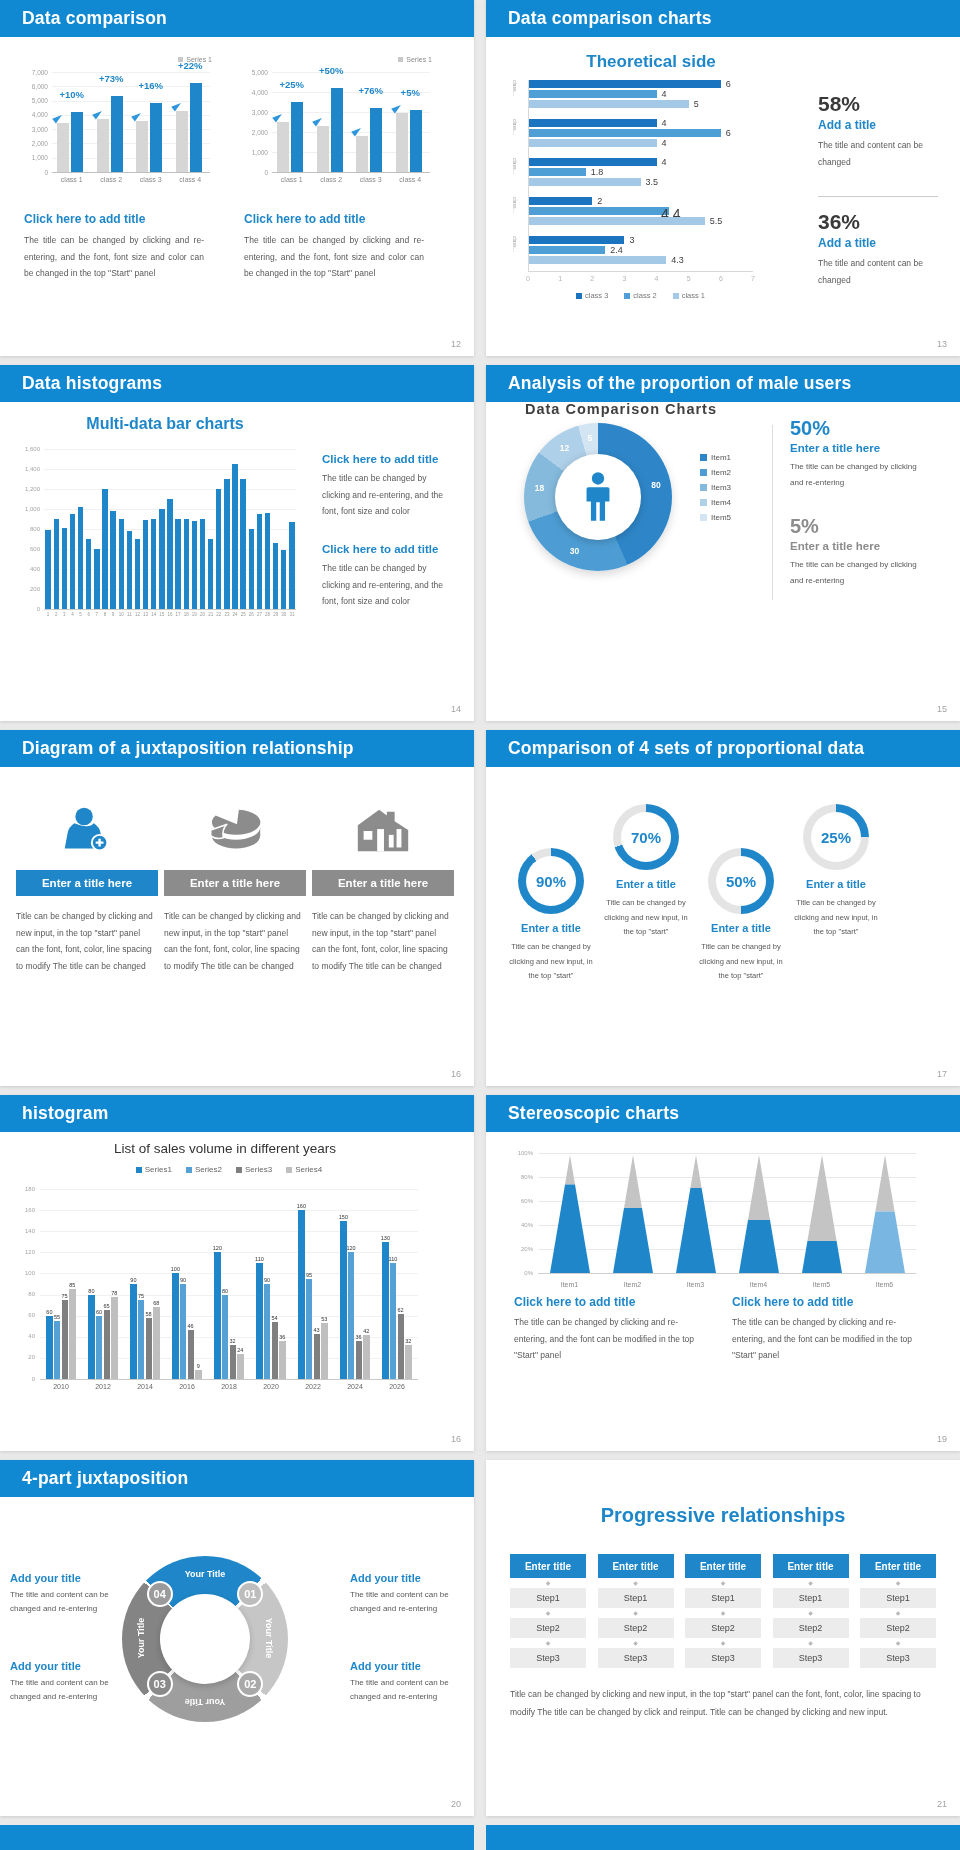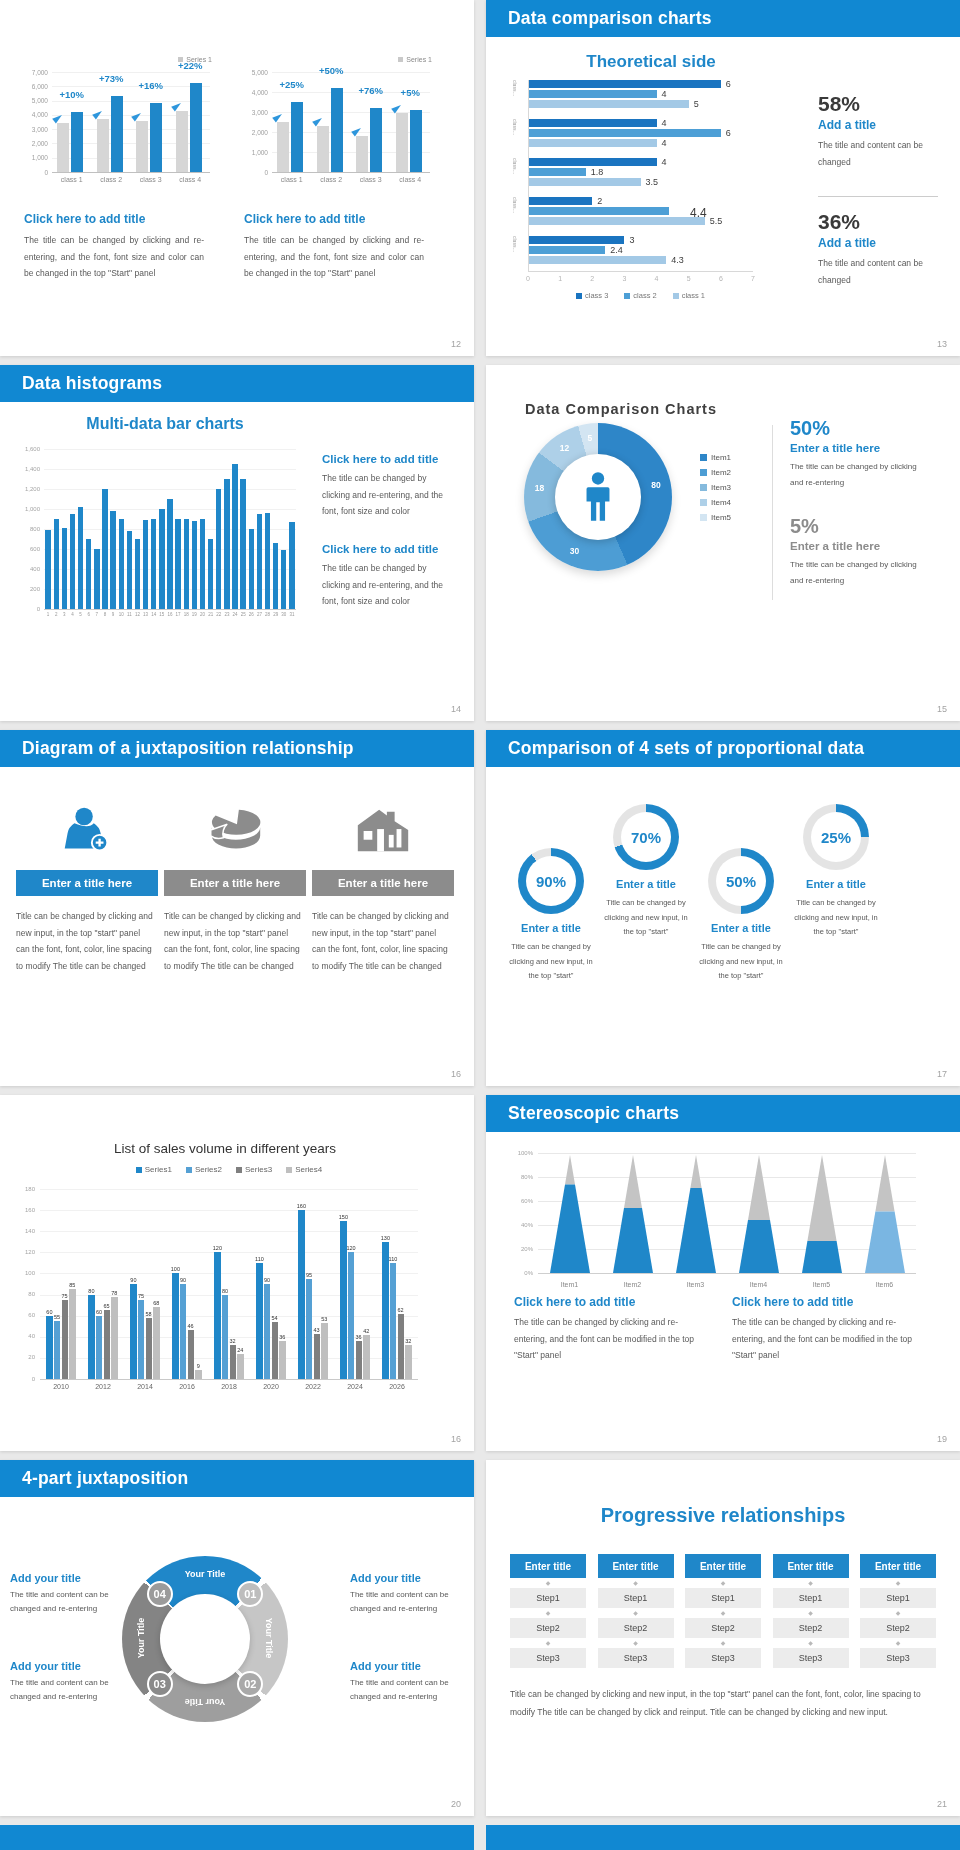--- a/index.html
+++ b/index.html
@@ -23,20 +23,23 @@
   .itembar{position:absolute;height:26px;display:flex;align-items:center;justify-content:center;
            color:#fff;font-weight:bold;font-size:11.5px;}
   .strip{position:absolute;width:474px;height:25px;background:#1188d2;}
 </style>
 </head>
 <body>
 
 <div class="canvas">
 
   <div class="card" style="left:0;top:0">
+    <div class="hdr">
+      <span>Data comparison</span>
+      </div>
     <div id="c12a" class="chart" style="left:24px;top:56px;width:190px;height:142px">
         <div style="position: absolute; right: 2px; top: 0px; display: flex; align-items: center; gap: 3px; font-size: 7px; color: rgb(138, 138, 138);">
           <div style="width: 5px; height: 5px; background: rgb(201, 201, 201);"></div>
           <div>Series 1</div>
         </div>
         <div style="position: absolute; left: 28px; top: 16px; width: 158px; height: 100px; border-bottom: 1px solid rgb(192, 192, 192);">
           <div style="position: absolute; left: 0px; right: 0px; top: 0px; height: 1px; background: rgb(240, 240, 240);"></div>
           <div style="position: absolute; left: 0px; right: 0px; top: 14.2857px; height: 1px; background: rgb(240, 240, 240);"></div>
           <div style="position: absolute; left: 0px; right: 0px; top: 28.5714px; height: 1px; background: rgb(240, 240, 240);"></div>
           <div style="position: absolute; left: 0px; right: 0px; top: 42.8571px; height: 1px; background: rgb(240, 240, 240);"></div>
@@ -147,21 +150,21 @@
         <div style="position: absolute; left: 16px; top: 78px; width: 128.571px; height: 8px; background: rgb(26, 116, 192);"></div>
         <div style="position: absolute; left: 149.571px; top: 77px; font-size: 9px; color: rgb(60, 60, 60);">4</div>
         <div style="position: absolute; left: 16px; top: 88px; width: 57.8571px; height: 8px; background: rgb(77, 159, 214);"></div>
         <div style="position: absolute; left: 78.8571px; top: 87px; font-size: 9px; color: rgb(60, 60, 60);">1.8</div>
         <div style="position: absolute; left: 16px; top: 98px; width: 112.5px; height: 8px; background: rgb(163, 201, 230);"></div>
         <div style="position: absolute; left: 133.5px; top: 97px; font-size: 9px; color: rgb(60, 60, 60);">3.5</div>
         <div style="position: absolute; left: 0px; top: 117px; height: 28px; font-size: 5px; color: rgb(160, 160, 160); writing-mode: vertical-rl;">class…</div>
         <div style="position: absolute; left: 16px; top: 117px; width: 64.2857px; height: 8px; background: rgb(26, 116, 192);"></div>
         <div style="position: absolute; left: 85.2857px; top: 116px; font-size: 9px; color: rgb(60, 60, 60);">2</div>
         <div style="position: absolute; left: 16px; top: 127px; width: 141.429px; height: 8px; background: rgb(77, 159, 214);"></div>
-        <div style="position: absolute; left: 178px; top: 126px; font-size: 12px; color: rgb(60, 60, 60);">4.4</div>
+        <div style="position: absolute; left: 149px; top: 126px; font-size: 14px; color: rgb(60, 60, 60);">4.4</div>
         <div style="position: absolute; left: 16px; top: 137px; width: 176.786px; height: 8px; background: rgb(163, 201, 230);"></div>
         <div style="position: absolute; left: 197.786px; top: 136px; font-size: 9px; color: rgb(60, 60, 60); text-align: center;">5.5</div>
         <div style="position: absolute; left: 0px; top: 156px; height: 28px; font-size: 5px; color: rgb(160, 160, 160); writing-mode: vertical-rl;">class…</div>
         <div style="position: absolute; left: 16px; top: 156px; width: 96.4286px; height: 8px; background: rgb(26, 116, 192);"></div>
         <div style="position: absolute; left: 117.429px; top: 155px; font-size: 9px; color: rgb(60, 60, 60);">3</div>
         <div style="position: absolute; left: 16px; top: 166px; width: 77.1429px; height: 8px; background: rgb(77, 159, 214);"></div>
         <div style="position: absolute; left: 98.1429px; top: 165px; font-size: 9px; color: rgb(60, 60, 60);">2.4</div>
         <div style="position: absolute; left: 16px; top: 176px; width: 138.214px; height: 8px; background: rgb(163, 201, 230);"></div>
         <div style="position: absolute; left: 159.214px; top: 175px; font-size: 9px; color: rgb(60, 60, 60);">4.3</div>
         <div style="position: absolute; left: 16px; top: 0px; width: 1px; height: 191px; background: rgb(216, 216, 216);"></div>
@@ -296,20 +299,23 @@
       <div class="body-sm" style="font-size:8.5px;text-align:left">The title can be changed by clicking and re-entering, and the font, font size and color</div>
     </div>
     <div class="blk" style="left:322px;top:178px;width:132px">
       <div class="btitle" style="font-size:11.5px;margin-bottom:5px">Click here to add title</div>
       <div class="body-sm" style="font-size:8.5px;text-align:left">The title can be changed by clicking and re-entering, and the font, font size and color</div>
     </div>
     <div class="page">14</div>
   </div>
 
   <div class="card" style="left:486px;top:365px">
+    <div class="hdr">
+      <span>Analysis of the proportion of male users</span>
+      </div>
     <div class="abs" style="left:30px;top:36px;width:210px;text-align:center;font-size:14.5px;font-weight:bold;color:#3f3f3f;letter-spacing:1px">Data Comparison Charts</div>
     <div id="c15" class="chart" style="left: 38px; top: 58px; width: 148px; height: 148px; border-radius: 50%; box-shadow: rgba(0, 0, 0, 0.15) 0px 4px 10px; background: conic-gradient(rgb(46, 134, 200) 0deg, rgb(46, 134, 200) 156.522deg, rgb(77, 157, 212) 156.522deg, rgb(77, 157, 212) 250.435deg, rgb(133, 186, 221) 250.435deg, rgb(133, 186, 221) 306.783deg, rgb(174, 208, 232) 306.783deg, rgb(174, 208, 232) 344.348deg, rgb(211, 229, 242) 344.348deg, rgb(211, 229, 242) 360deg);">
         <div style="position: absolute; left: 122.962px; top: 56.9554px; width: 18px; font-size: 8.5px; font-weight: bold; color: rgb(255, 255, 255); text-align: center;">80</div>
         <div style="position: absolute; left: 41.4147px; top: 123.299px; width: 18px; font-size: 8.5px; font-weight: bold; color: rgb(255, 255, 255); text-align: center;">30</div>
         <div style="position: absolute; left: 6.46697px; top: 60.1386px; width: 18px; font-size: 8.5px; font-weight: bold; color: rgb(255, 255, 255); text-align: center;">18</div>
         <div style="position: absolute; left: 31.5243px; top: 20.1736px; width: 18px; font-size: 8.5px; font-weight: bold; color: rgb(255, 255, 255); text-align: center;">12</div>
         <div style="position: absolute; left: 56.9389px; top: 10.3514px; width: 18px; font-size: 8.5px; font-weight: bold; color: rgb(255, 255, 255); text-align: center;">5</div>
         <div style="position: absolute; left: 31px; top: 31px; width: 86px; height: 86px; border-radius: 50%; background: rgb(255, 255, 255); box-shadow: rgba(0, 0, 0, 0.2) 0px 2px 8px; display: flex; align-items: center; justify-content: center;">
           <svg width="30" height="52" viewBox="0 0 34 58" fill="#1f87c9">
             <circle cx="17" cy="8" r="7"></circle>
@@ -437,20 +443,23 @@
     <div class="ctitle abs" style="left:304px;top:148px;width:92px;font-size:11px">Enter a title</div>
 
     <div class="blk body-sm" style="left:19px;top:210px;width:92px;font-size:7.5px;text-align:center">Title can be changed by clicking and new input, in the top "start"</div>
     <div class="blk body-sm" style="left:114px;top:166px;width:92px;font-size:7.5px;text-align:center">Title can be changed by clicking and new input, in the top "start"</div>
     <div class="blk body-sm" style="left:209px;top:210px;width:92px;font-size:7.5px;text-align:center">Title can be changed by clicking and new input, in the top "start"</div>
     <div class="blk body-sm" style="left:304px;top:166px;width:92px;font-size:7.5px;text-align:center">Title can be changed by clicking and new input, in the top "start"</div>
     <div class="page">17</div>
   </div>
 
   <div class="card" style="left:0;top:1095px">
+    <div class="hdr">
+      <span>histogram</span>
+      </div>
     <div class="abs" style="left:20px;top:46px;width:410px;text-align:center;font-size:13.5px;color:#333">List of sales volume in different years</div>
     <div id="c18" class="chart" style="left:14px;top:84px;width:410px;height:240px">
         <div style="position: absolute; left: 26px; top: -14px; width: 378px; display: flex; justify-content: center; gap: 14px; font-size: 8px; color: rgb(102, 102, 102);">
           <div style="display: flex; align-items: center; gap: 3px;">
             <div style="width: 6px; height: 6px; background: rgb(31, 135, 201);"></div>
             <div>Series1</div>
           </div>
           <div style="display: flex; align-items: center; gap: 3px;">
             <div style="width: 6px; height: 6px; background: rgb(85, 160, 212);"></div>
             <div>Series2</div>

